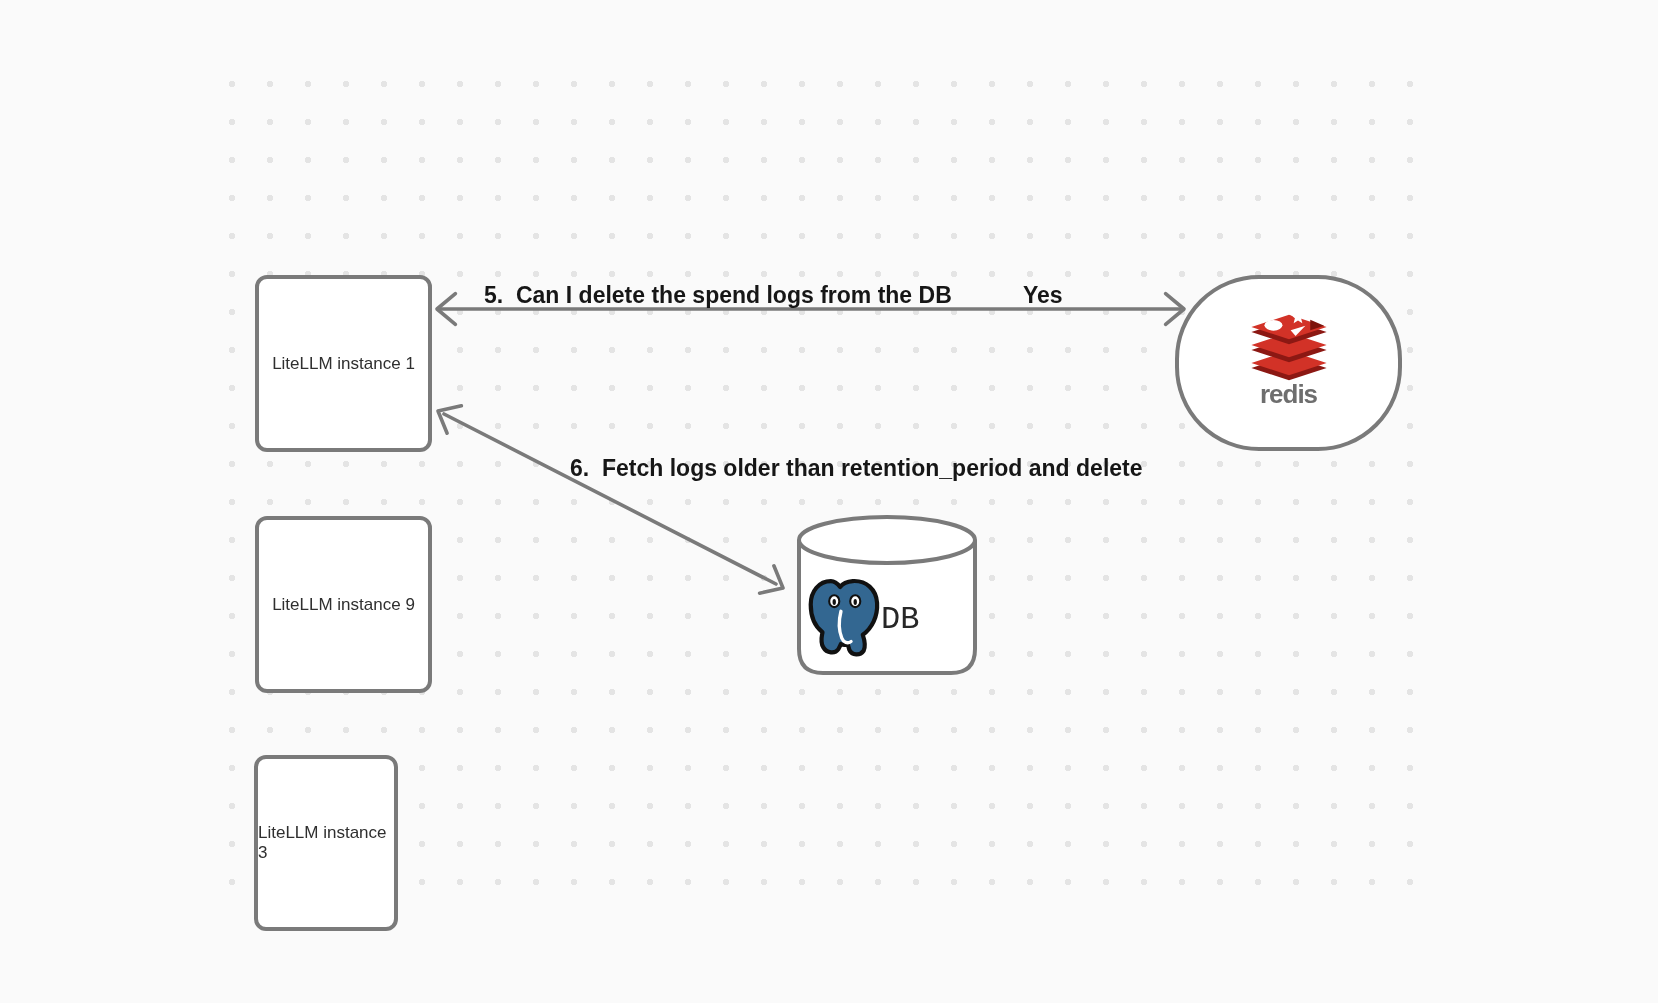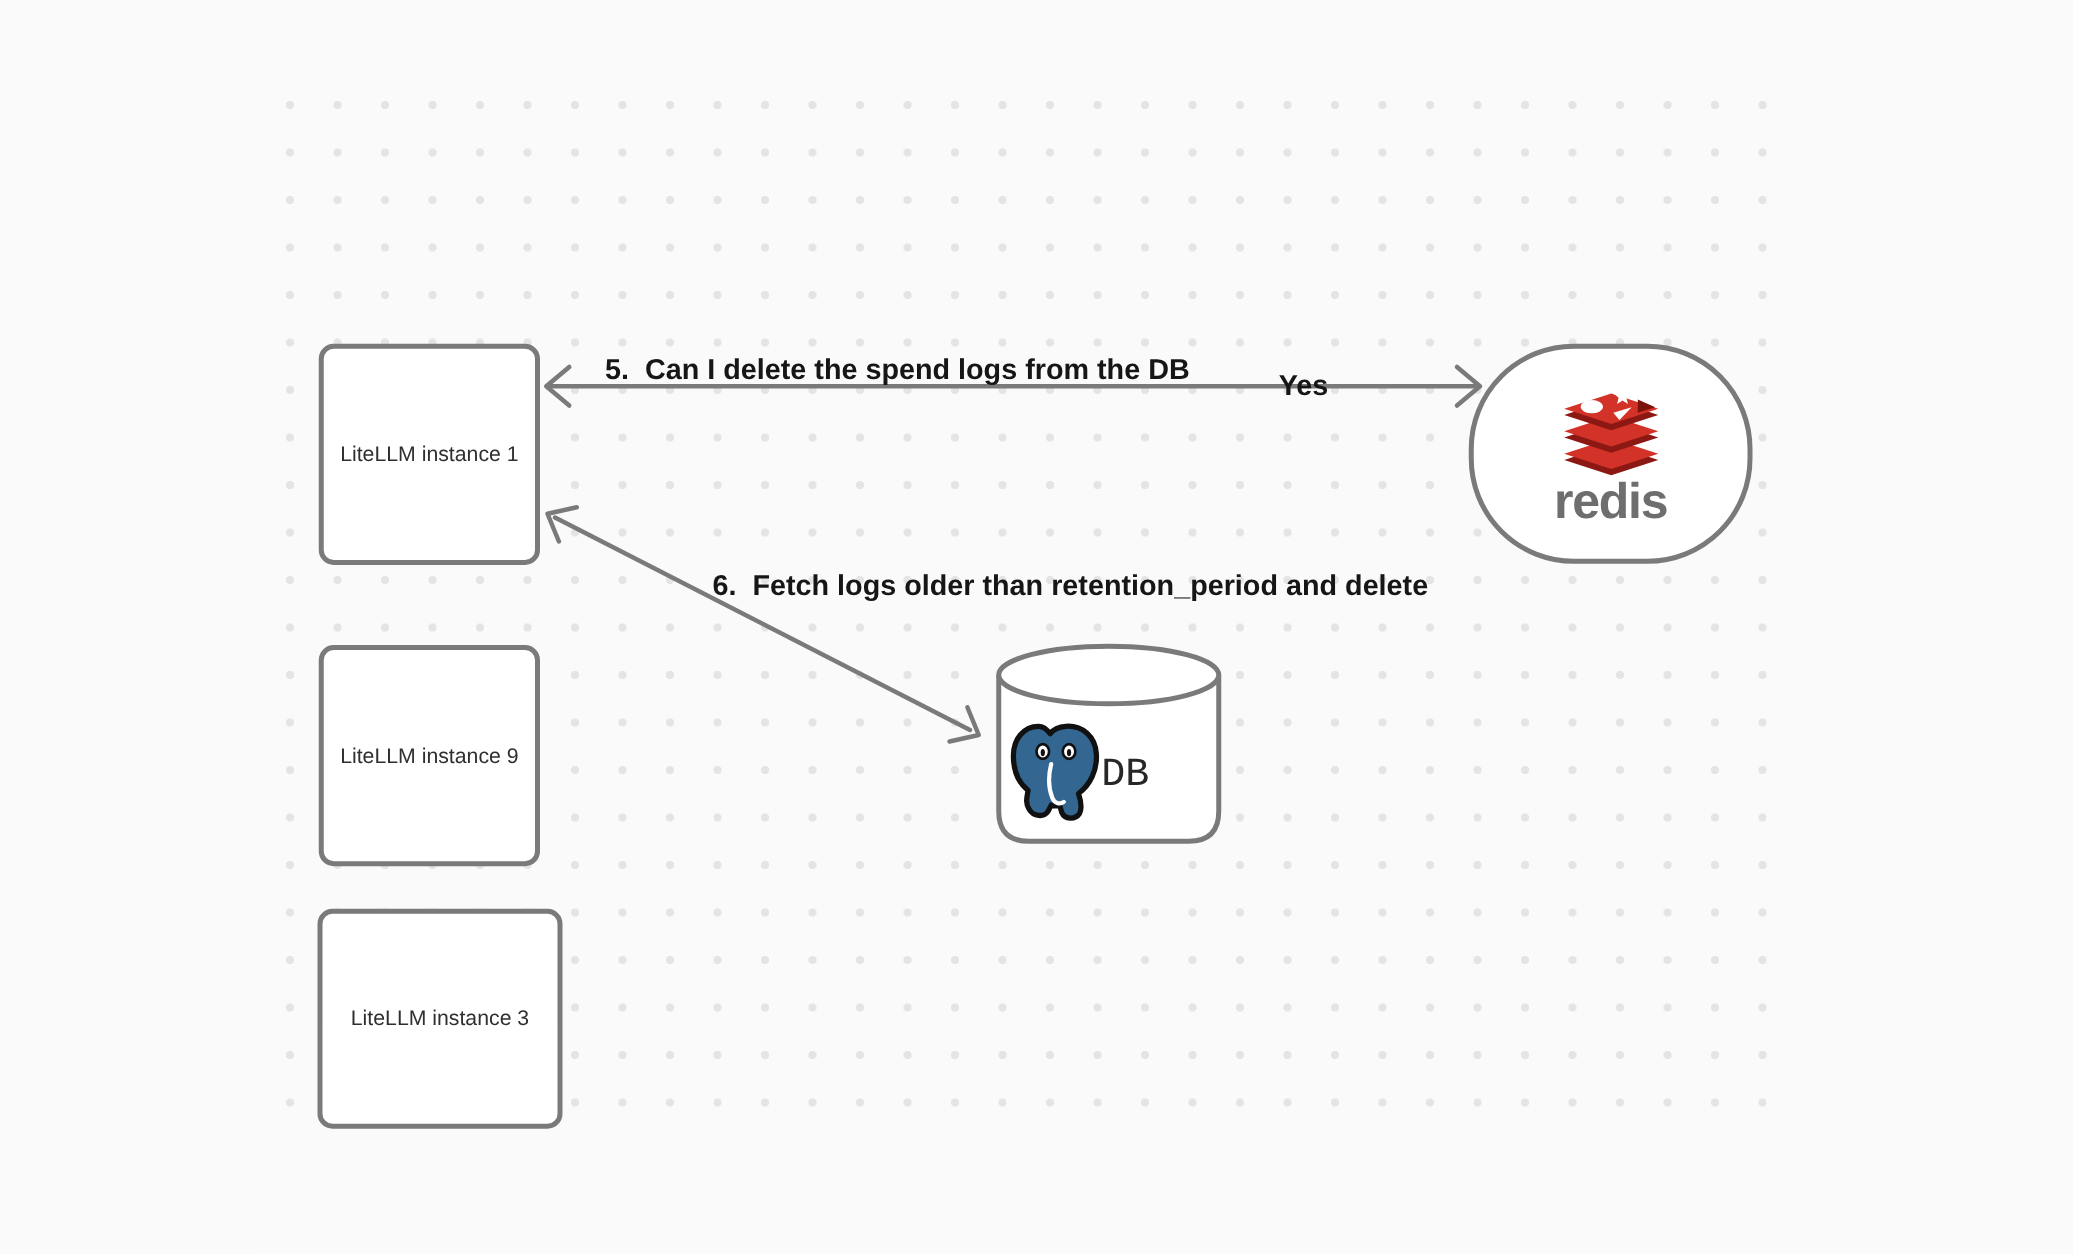--- a/index.html
+++ b/index.html
@@ -17,36 +17,36 @@
   .overlay { position:absolute; left:0; top:0; z-index:1; }
   .node {
     position:absolute; background:#ffffff;
     border:4px solid #7a7a7a; border-radius:12px;
     display:flex; align-items:center; justify-content:center;
     box-sizing:border-box; z-index:2;
   }
   .node-label { font-size:17px; color:#2f2f2f; }
   #box1 { left:255px; top:275px; width:177px; height:177px; }
   #box2 { left:255px; top:516px; width:177px; height:177px; }
-  #box3 { left:254px; top:727px; width:196px; height:176px; }
+  #box3 { left:254px; top:755px; width:144px; height:176px; }
   #redis-capsule {
     left:1175px; top:275px; width:227px; height:176px;
     border-radius:84px; flex-direction:column; justify-content:flex-start;
     padding-top:30px;
   }
   .redis-wordmark {
-    font-size:40px; font-weight:bold; color:#6e6e6e;
+    font-size:26px; font-weight:bold; color:#6e6e6e;
     letter-spacing:-1px; line-height:1; margin-top:0px;
   }
   .arrow-label {
     position:absolute; font-weight:bold; font-size:23px; line-height:26px;
     color:#161616; white-space:pre; z-index:3;
   }
   #label-step1 { left:484px; top:282px; }
-  #label-yes   { left:1023px; top:295px; }
+  #label-yes   { left:1023px; top:282px; }
   #label-step2 { left:570px; top:455px; }
   #db-cylinder { position:absolute; left:780px; top:495px; z-index:2; }
   #pg-elephant { position:absolute; left:803px; top:576px; z-index:3; }
   .db-label {
     position:absolute; left:881px; top:599px; font-size:32px; line-height:42px;
     color:#272727; z-index:3;font-family:Liberation Mono, monospace;
   }
 </style>
 </head>
 <body>

